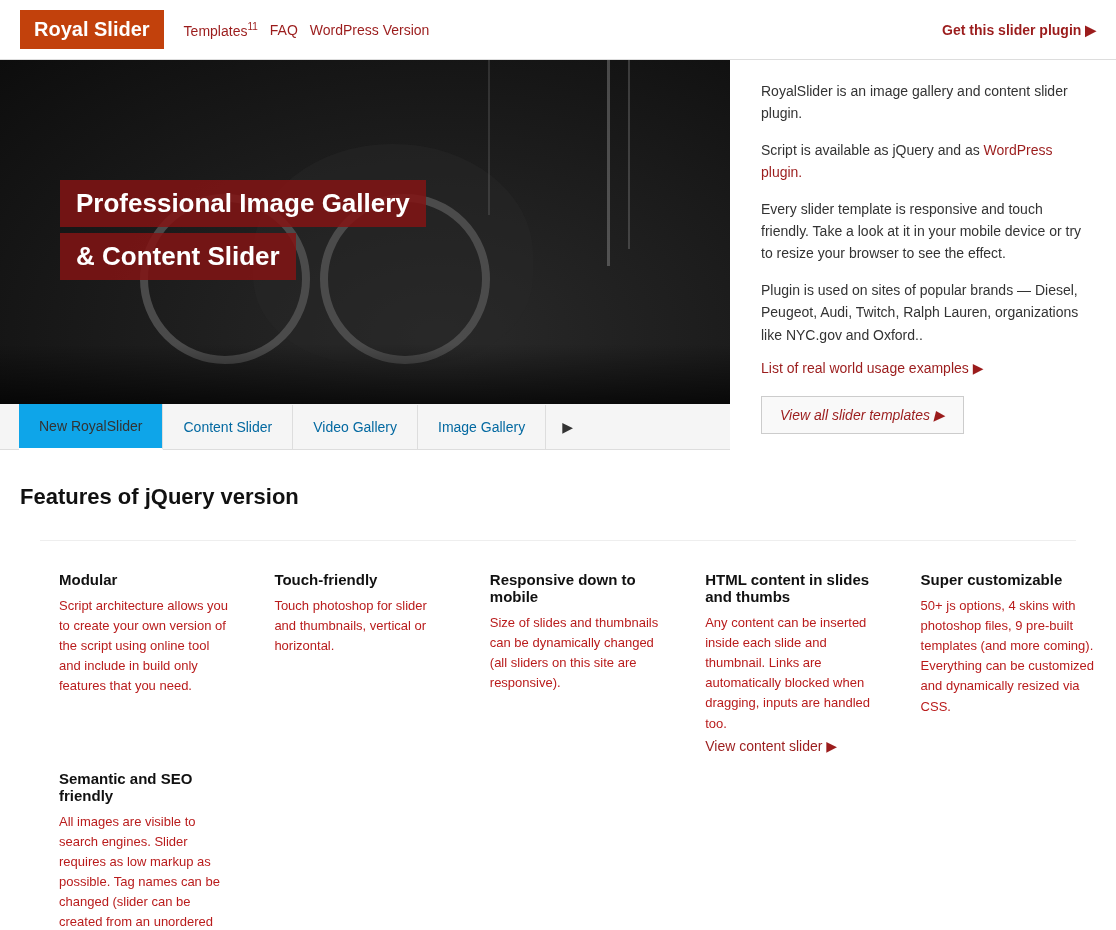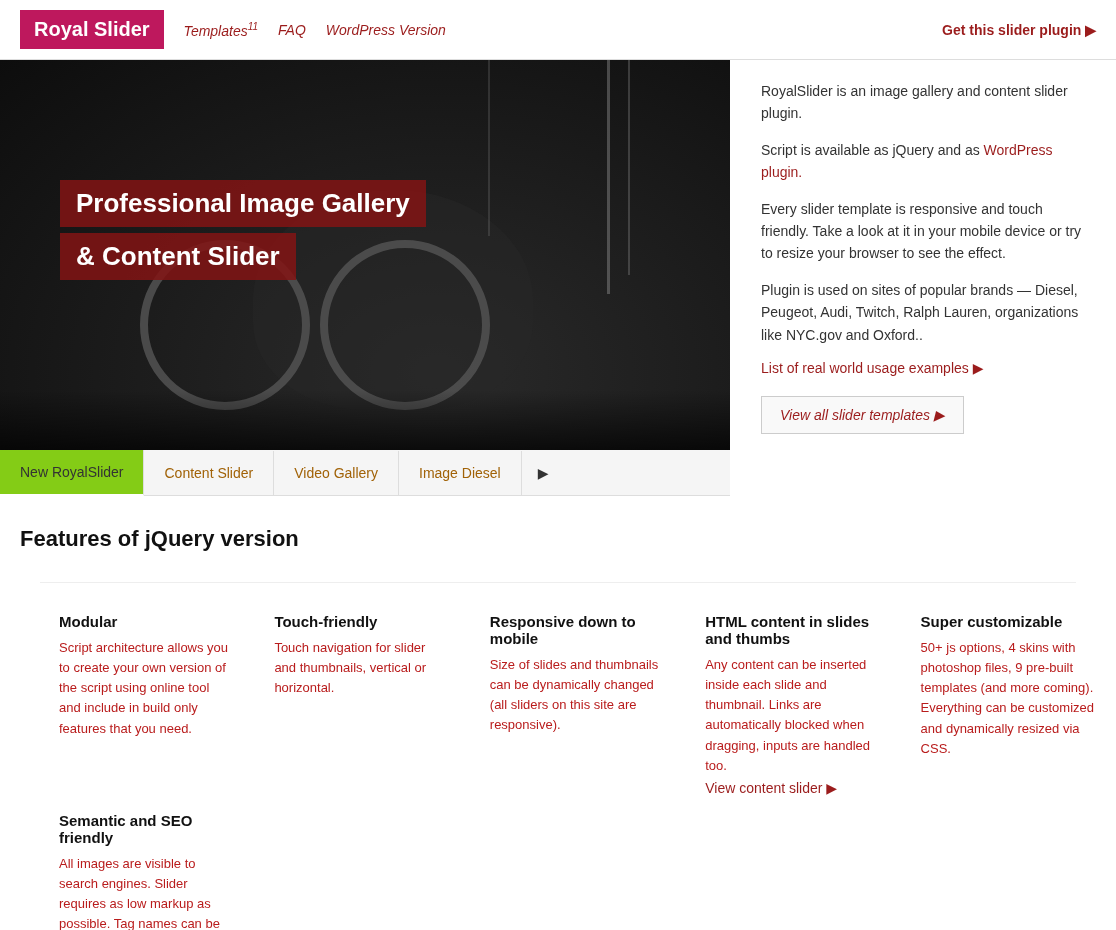--- a/index.html
+++ b/index.html
@@ -8,34 +8,33 @@
     
     #header {
       display: flex;
       align-items: center;
       padding: 0 20px;
       height: 60px;
       border-bottom: 1px solid #ddd;
       background: #fff;
     }
     #logo {
-      background: #be185d;
+      background: #c2410c;
       color: #fff;
       font-size: 20px;
       font-weight: bold;
       padding: 8px 14px;
       margin-right: 20px;
       white-space: nowrap;
     }
     #nav {
       display: flex;
       align-items: flex-end;
-      gap: 20px;
+      gap: 12px;
       flex: 1;
-      font-style: italic;
     }
     .nav-link {
       color: #9b1c1c;
       text-decoration: none;
       font-size: 14px;
     }
     .nav-badge {
       font-size: 10px;
       vertical-align: super;
       color: #9b1c1c;
@@ -57,21 +56,21 @@
 
     
     #slider-section {
       flex: 0 0 730px;
       width: 730px;
     }
 
     
     #slider-container {
       width: 730px;
-      height: 390px;
+      height: 344px;
       position: relative;
       overflow: hidden;
       background: #1a1a1a;
     }
     #slider-bg {
       width: 100%;
       height: 100%;
       background: 
         radial-gradient(ellipse at 60% 80%, #2a2a2a 0%, #0d0d0d 100%);
       position: relative;
@@ -135,31 +134,32 @@
     
     #slider-tabs {
       display: flex;
       align-items: center;
       background: #f5f5f5;
       border-bottom: 1px solid #ddd;
     }
     .slider-tab {
       padding: 14px 20px;
       font-size: 14px;
-      color: #a16207;
+      color: #0369a1;
       cursor: pointer;
       border-right: 1px solid #ddd;
       white-space: nowrap;
     }
     .slider-tab.active {
-      background: #84cc16;
+      background: #0ea5e9;
       color: #333;
       font-weight: normal;
       border-bottom: 2px solid #fff;
       margin-bottom: -1px;
+      margin-left: 19px;
     }
     .tab-arrow {
       padding: 14px 16px;
       font-size: 14px;
       color: #333;
       cursor: pointer;
     }
 
     
     #info-panel {
@@ -273,21 +273,21 @@
         <div class="caption-line">Professional Image Gallery</div>
         <br>
         <div class="caption-line">&amp; Content Slider</div>
       </div>
     </div>
 
     <div id="slider-tabs">
       <div class="slider-tab active">New RoyalSlider</div>
       <div class="slider-tab">Content Slider</div>
       <div class="slider-tab">Video Gallery</div>
-      <div class="slider-tab">Image Diesel</div>
+      <div class="slider-tab">Image Gallery</div>
       <div class="tab-arrow">▶</div>
     </div>
   </div>
 
   <div id="info-panel">
     <p>RoyalSlider is an image gallery and content slider plugin.</p>
     <p>
       <span>Script is available as jQuery and as </span><a href="#">WordPress plugin.</a>
     </p>
     <p>Every slider template is responsive and touch friendly. Take a look at it in your mobile device or try to resize your browser to see the effect.</p>
@@ -305,21 +305,21 @@
 
   <div id="features-grid">
 
     <div class="feature-item">
       <div class="feature-name">Modular</div>
       <div class="feature-desc">Script architecture allows you to create your own version of the script using online tool and include in build only features that you need.</div>
     </div>
 
     <div class="feature-item">
       <div class="feature-name">Touch-friendly</div>
-      <div class="feature-desc">Touch navigation for slider and thumbnails, vertical or horizontal.</div>
+      <div class="feature-desc">Touch photoshop for slider and thumbnails, vertical or horizontal.</div>
     </div>
 
     <div class="feature-item">
       <div class="feature-name">Responsive down to mobile</div>
       <div class="feature-desc">Size of slides and thumbnails can be dynamically changed (all sliders on this site are responsive).</div>
     </div>
 
     <div class="feature-item">
       <div class="feature-name">HTML content in slides and thumbs</div>
       <div class="feature-desc">Any content can be inserted inside each slide and thumbnail. Links are automatically blocked when dragging, inputs are handled too.</div>

